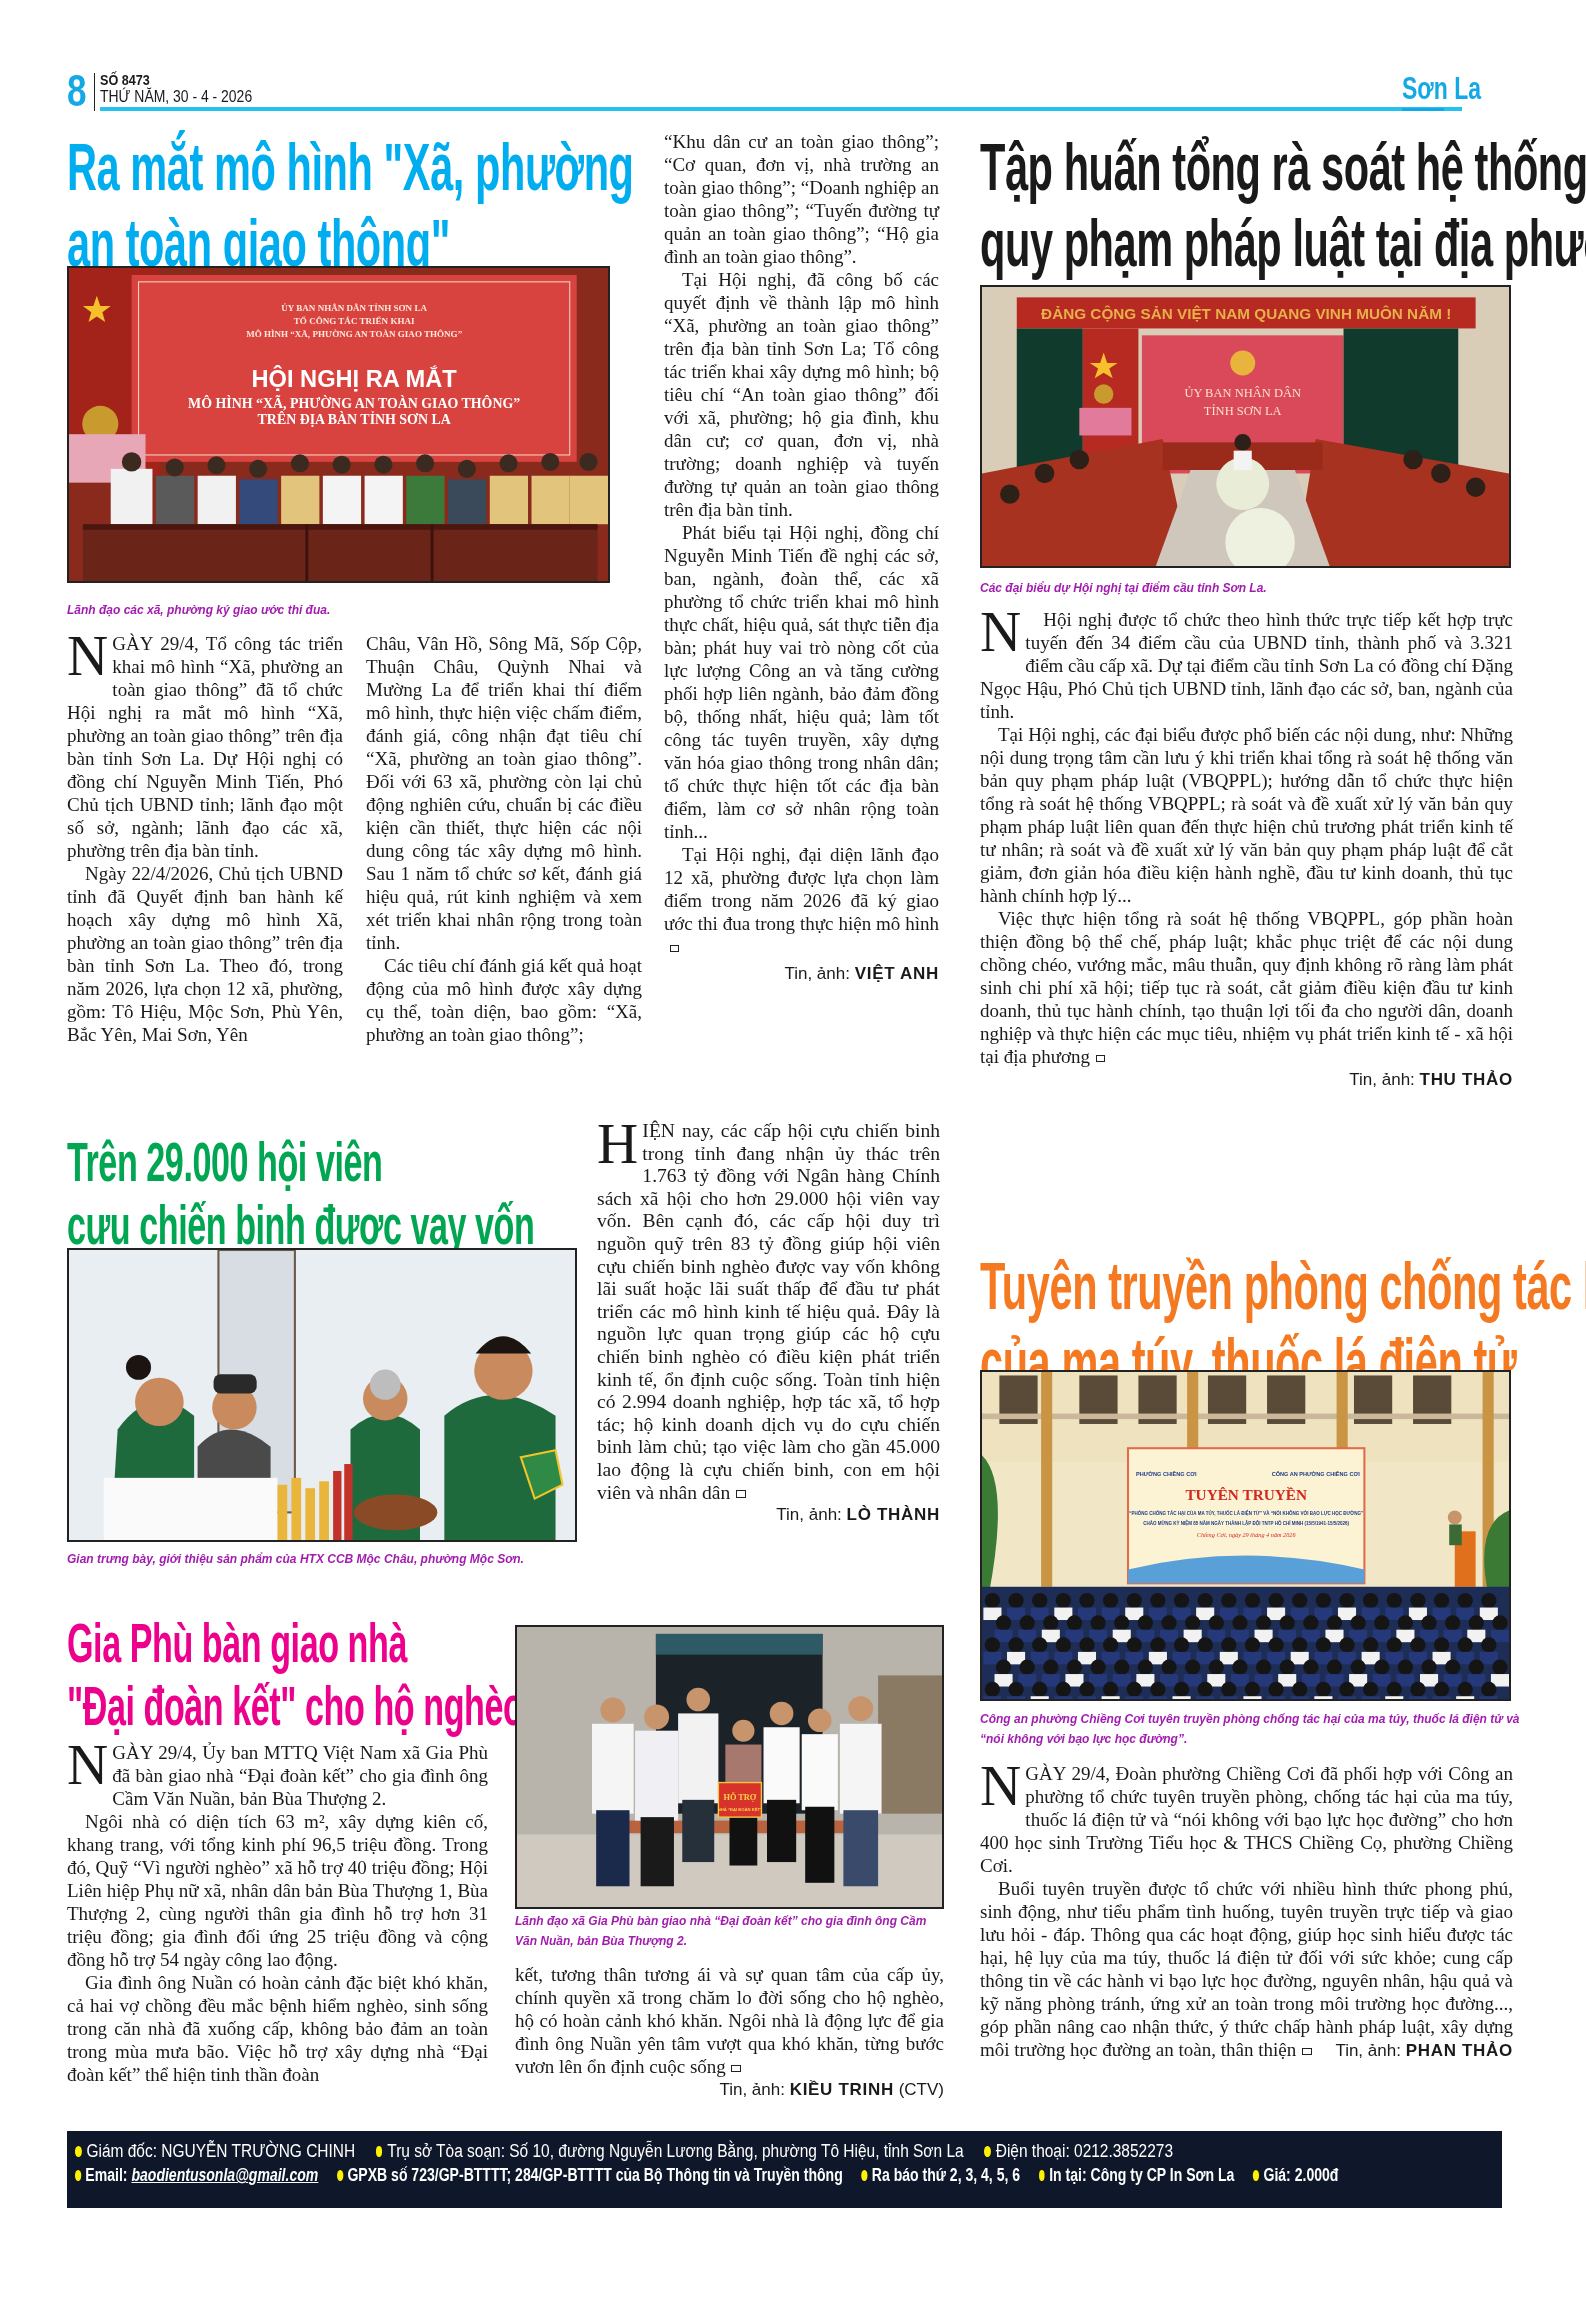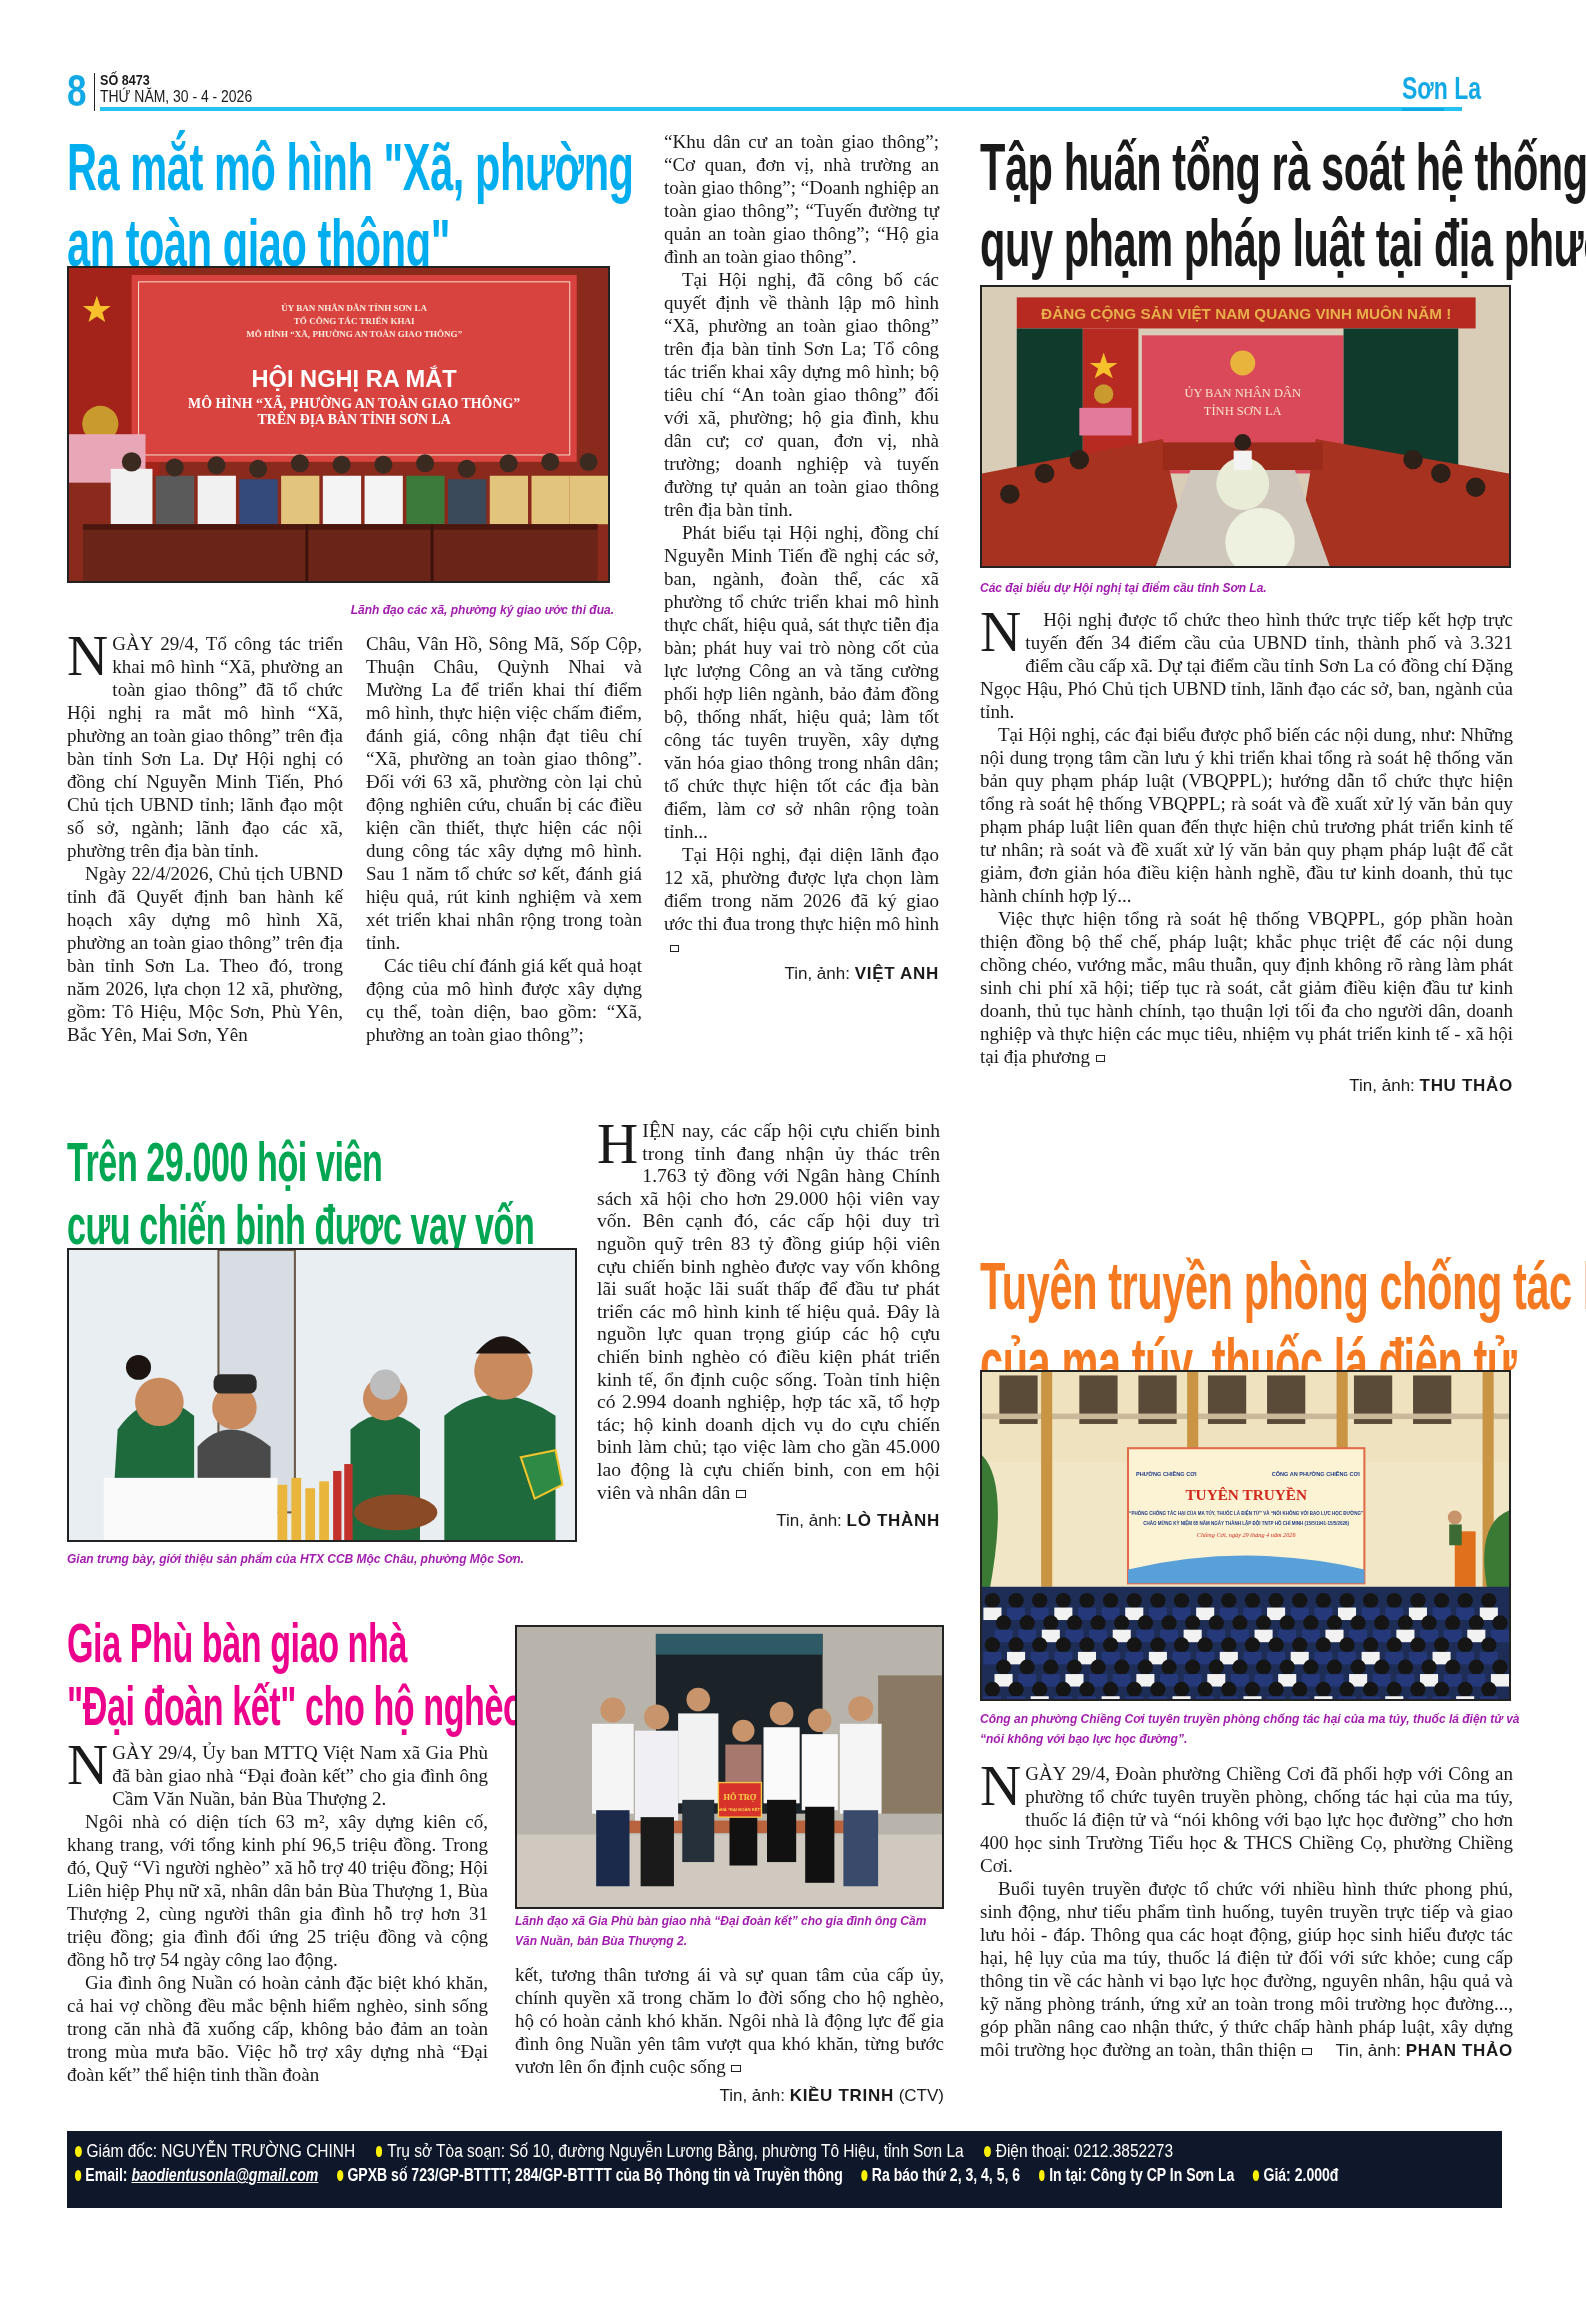--- a/index.html
+++ b/index.html
@@ -20,21 +20,21 @@
   
   .headline { font-family: "Liberation Sans", sans-serif; font-weight: 700; line-height: 1.14; transform: scaleX(0.62); transform-origin: left top; white-space: nowrap; letter-spacing: -0.7px; }
 
   
   .body { font-family: "Liberation Serif", serif; font-size: 19px; line-height: 23px; text-align: justify; color: #1a1a1a; }
   .body p { text-indent: 18px; }
   .body p.lead { text-indent: 0; }
   .dropcap { float: left; font-size: 57px; line-height: 45px; padding-right: 4.2px; margin-top: 1.4px; font-family: "Liberation Serif", serif; }
   .end-mark { display: inline-block; width: 9.8px; height: 7.7px; border: 1.4px solid #222; margin-left: 5.6px; vertical-align: middle; }
 
-  .byline { font-family: "Liberation Sans", sans-serif; font-size: 17px; text-align: right; color: #1a1a1a; margin-top: 6px; }
+  .byline { font-family: "Liberation Sans", sans-serif; font-size: 17px; text-align: right; color: #1a1a1a; }
   .byline b { font-weight: 700; letter-spacing: 0.7px; }
 
   .caption { font-family: "Liberation Sans", sans-serif; font-style: italic; font-weight: 700; font-size: 12px; line-height: 20.3px; color: #a21caf; }
 
   
   .photo { border: 2.1px solid #222; overflow: hidden; }
   .photo svg { display: block; width: 100%; height: 100%; }
 
   
   .footer { left: 67px; top: 2131px; width: 1435px; height: 77px; background: #0f172a; color: #fff; font-family: "Liberation Sans", sans-serif; font-size: 18px; padding: 8.4px 8.4px; }
@@ -101,21 +101,21 @@
         <circle cx="747" cy="280" r="13" fill="#3b2a20"></circle>
     </g>
     <g>
       <rect x="20" y="370" width="740" height="82" fill="#6b2418"></rect>
       <rect x="20" y="370" width="740" height="8" fill="#4a170f"></rect>
       <rect x="340" y="370" width="4" height="82" fill="#3a120b"></rect>
       <rect x="520" y="370" width="4" height="82" fill="#3a120b"></rect>
     </g>
   </svg>
 </div>
-<div class="abs caption" style="left:67px; top:600px; width:547px;text-align:right;">Lãnh đạo các xã, phường ký giao ước thi đua.</div>
+<div class="abs caption" style="left:67px; top:600px; width:547px;">Lãnh đạo các xã, phường ký giao ước thi đua.</div>
 
 <div class="abs body" style="left:67px; top:632px; width:276px;">
   <p class="lead"><span class="dropcap">N</span><span>GÀY 29/4, Tổ công tác triển khai mô hình “Xã, phường an toàn giao thông” đã tổ chức Hội nghị ra mắt mô hình “Xã, phường an toàn giao thông” trên địa bàn tỉnh Sơn La. Dự Hội nghị có đồng chí Nguyễn Minh Tiến, Phó Chủ tịch UBND tỉnh; lãnh đạo một số sở, ngành; lãnh đạo các xã, phường trên địa bàn tỉnh.</span></p>
   <p>Ngày 22/4/2026, Chủ tịch UBND tỉnh đã Quyết định ban hành kế hoạch xây dựng mô hình Xã, phường an toàn giao thông” trên địa bàn tỉnh Sơn La. Theo đó, trong năm 2026, lựa chọn 12 xã, phường, gồm: Tô Hiệu, Mộc Sơn, Phù Yên, Bắc Yên, Mai Sơn, Yên</p>
 </div>
 <div class="abs body" style="left:366px; top:632px; width:276px;">
   <p class="lead">Châu, Vân Hồ, Sông Mã, Sốp Cộp, Thuận Châu, Quỳnh Nhai và Mường La để triển khai thí điểm mô hình, thực hiện việc chấm điểm, đánh giá, công nhận đạt tiêu chí “Xã, phường an toàn giao thông”. Đối với 63 xã, phường còn lại chủ động nghiên cứu, chuẩn bị các điều kiện cần thiết, thực hiện các nội dung công tác xây dựng mô hình. Sau 1 năm tổ chức sơ kết, đánh giá hiệu quả, rút kinh nghiệm và xem xét triển khai nhân rộng trong toàn tỉnh.</p>
   <p>Các tiêu chí đánh giá kết quả hoạt động của mô hình được xây dựng cụ thể, toàn diện, bao gồm: “Xã, phường an toàn giao thông”;</p>
 </div>
 <div class="abs body" style="left:664px; top:130px; width:275px;">

